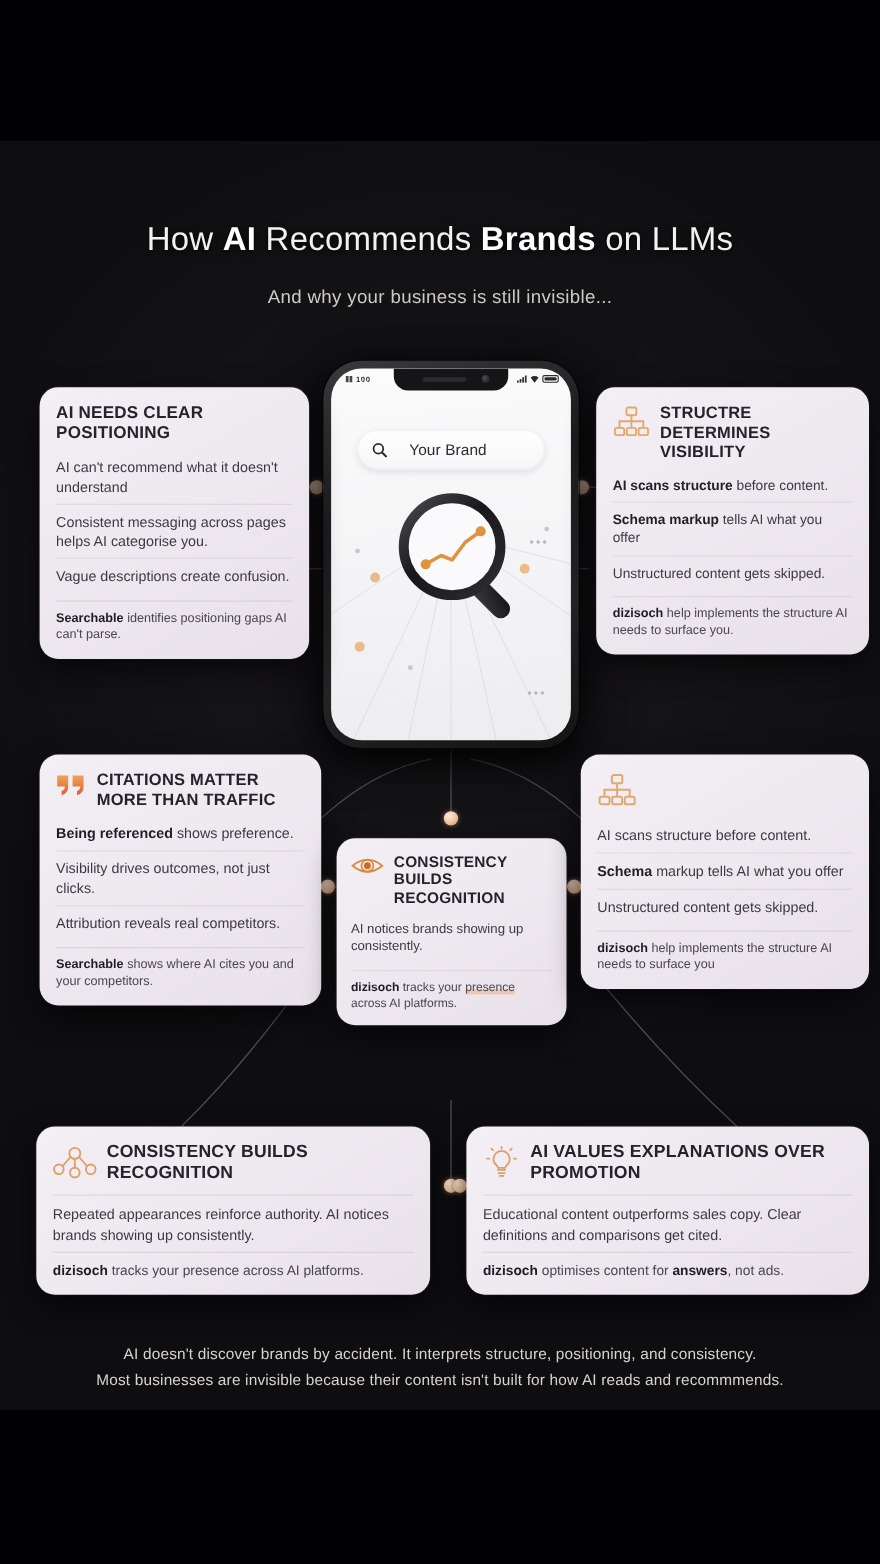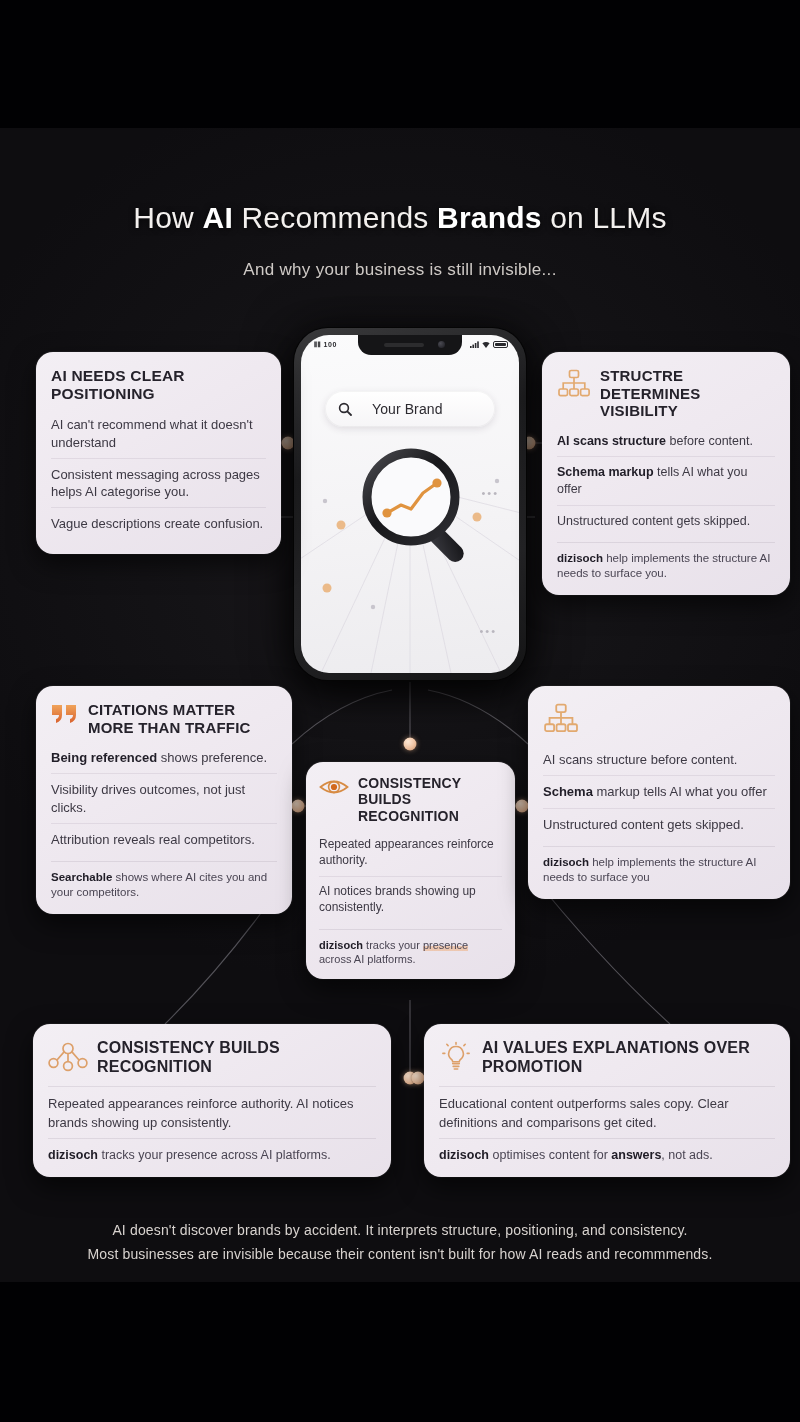--- a/index.html
+++ b/index.html
@@ -266,20 +266,23 @@
   </div>
 
   <div class="card" id="card-positioning">
     <div class="card-head">
       <div class="card-title">AI NEEDS CLEAR POSITIONING</div>
     </div>
     <div class="rows">
       <div class="row">AI can't recommend what it doesn't understand</div>
       <div class="row">Consistent messaging across pages helps AI categorise you.</div>
       <div class="row">Vague descriptions create confusion.</div>
+      <div class="row-brand">
+        <b>Searchable</b><span> identifies positioning gaps AI can't parse.</span>
+      </div>
     </div>
   </div>
 
   <div class="card" id="card-structure-top">
     <div class="card-head">
       <svg class="card-ico" width="34" height="34" viewBox="0 0 34 34">
         <g stroke="#e2a96f" stroke-width="1.7" fill="none">
           <rect x="12.5" y="2.5" width="9" height="7" rx="1.6"></rect>
           <rect x="2" y="21" width="8.5" height="6.6" rx="1.6"></rect>
           <rect x="12.8" y="21" width="8.5" height="6.6" rx="1.6"></rect>
@@ -338,21 +341,20 @@
   <div class="card" id="card-consistency-mid">
     <div class="card-head">
       <svg class="card-ico" width="30" height="22" viewBox="0 0 30 22">
         <path d="M1.5 11 Q15 0 28.5 11 Q15 22 1.5 11 Z" fill="none" stroke="#d78b43" stroke-width="1.7"></path>
         <circle cx="15" cy="11" r="5.4" fill="none" stroke="#d78b43" stroke-width="1.6"></circle>
         <circle cx="15" cy="11" r="3.1" fill="#d2691e"></circle>
       </svg>
       <div class="card-title">CONSISTENCY BUILDS RECOGNITION</div>
     </div>
     <div class="rows">
-      <div class="row">Repeated appearances reinforce authority.</div>
       <div class="row">AI notices brands showing up consistently.</div>
       <div class="row-brand">
         <b>dizisoch</b><span> tracks your </span><span class="hl">presence</span><span> across AI platforms.</span>
       </div>
     </div>
   </div>
 
   <div class="card" id="card-structure-mid">
     <div class="card-head">
       <svg class="card-ico" width="36" height="36" viewBox="0 0 34 34">

